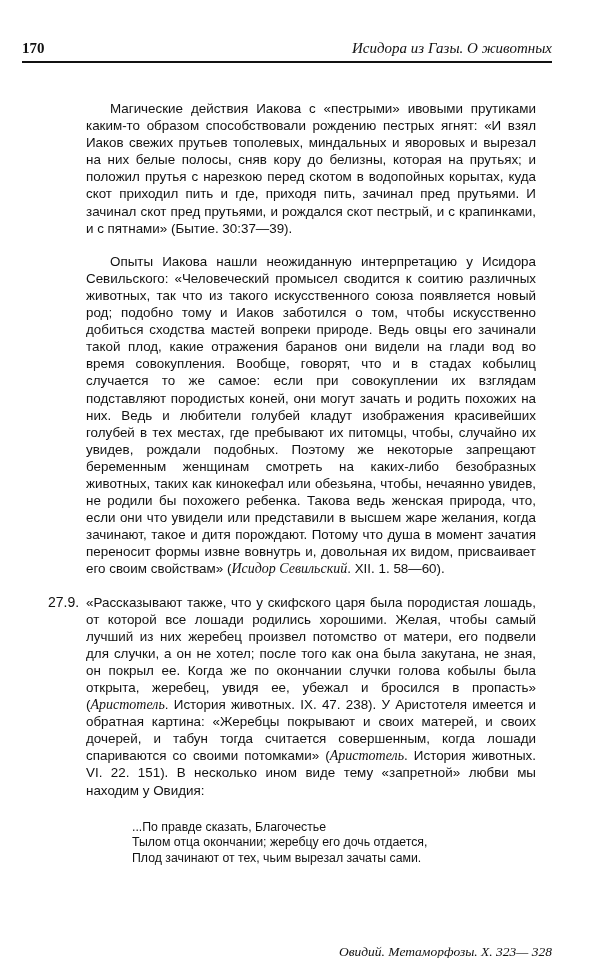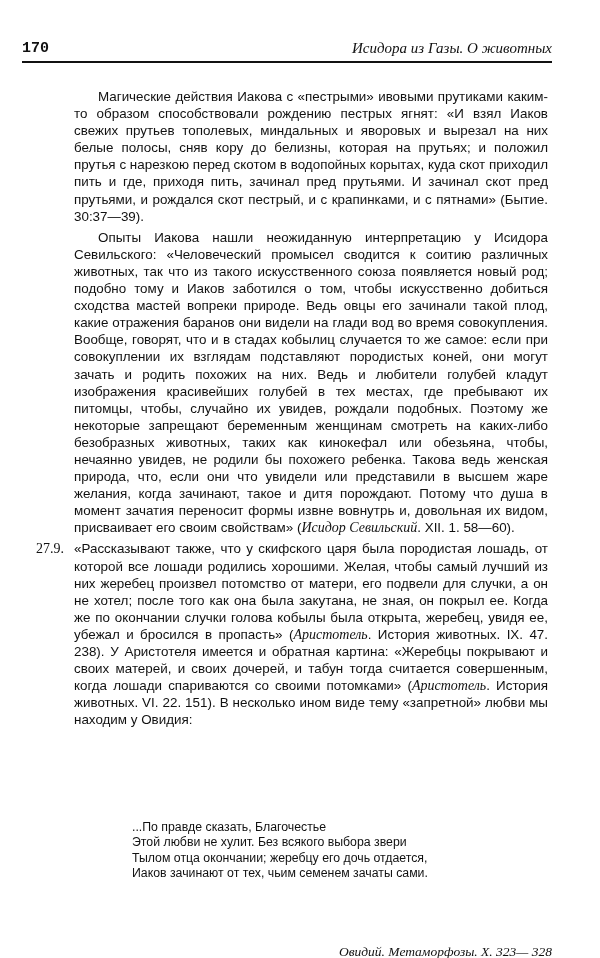--- a/index.html
+++ b/index.html
@@ -1,26 +1,26 @@
 <!DOCTYPE html>
 <html><head>
 <meta charset="utf-8">
 <style>
   html, body { margin: 0; padding: 0; background: #ffffff; }
   body { width: 600px; height: 958px; position: relative; overflow: hidden; color: #111; }
   .page { position: absolute; left: 0; top: 0; width: 600px; height: 958px; font-family: "Liberation Serif", "DejaVu Serif", serif; }
   .header { position: absolute; left: 22px; top: 40px; width: 530px; height: 22px; }
-  .page-number { position: absolute; left: 0; top: 0; font-family: Liberation Mono, monospace; font-weight: bold; font-size: 15px; }
+  .page-number { position: absolute; left: 0; top: 0; font-family: Liberation Serif, serif; font-weight: bold; font-size: 15px; }
   .running-title { position: absolute; right: 0; top: 0; font-style: italic; font-size: 15px; }
   .rule { position: absolute; left: 22px; top: 61px; width: 530px; height: 2px; background: #111; }
   .body { position: absolute; left: 70px; top: 84px; width: 482px; font-family: "Liberation Sans", sans-serif; font-size: 13.4px; line-height: 17.1px; text-align: justify; hyphens: manual; }
-  .para { margin: 4px; text-indent: 24px; }
+  .para { margin: 16px; text-indent: 24px; }
   .para.noindent { text-indent: 0; }
   .numbered { position: relative; }
-  .sec-num { position: absolute; left: -38px; top: 0; font-size: 14px; font-family: Liberation Serif, serif; }
+  .sec-num { position: absolute; left: -38px; top: 0; font-size: 14px; }
   .it { font-style: italic; font-family: "Liberation Serif", serif; font-size: 14px; }
   .poem { position: absolute; left: 132px; top: 820px; font-family: "Liberation Sans", sans-serif; font-size: 12.3px; line-height: 15.4px; }
   .poem-line { display: block; white-space: nowrap; }
   .attribution { position: absolute; right: 48px; top: 896px; font-family: Liberation Serif, serif; font-style: italic; font-size: 13.5px; margin-top: 48px; }
 </style>
 </head>
 <body>
 
 <div class="page">
 
@@ -38,20 +38,19 @@
       <span>Опыты Иакова нашли неожиданную интерпретацию у Исидора Севильского: «Человеческий промысел сводится к соитию различных животных, так что из такого искусственного союза появляется новый род; подобно тому и Иаков заботился о том, чтобы искусственно добиться сходства мастей вопреки природе. Ведь овцы его зачинали такой плод, какие отражения баранов они видели на глади вод во время совокупления. Вообще, говорят, что и в стадах кобылиц случается то же самое: если при совокуплении их взглядам подставляют породистых коней, они могут зачать и родить похожих на них. Ведь и любители голубей кладут изображения красивейших голубей в тех местах, где пребывают их питомцы, чтобы, случайно их увидев, рождали подобных. Поэтому же некоторые запрещают беременным женщинам смотреть на каких-либо безобразных животных, таких как кинокефал или обезьяна, чтобы, нечаянно увидев, не родили бы похожего ребенка. Такова ведь женская природа, что, если они что увидели или представили в высшем жаре желания, когда зачинают, такое и дитя порождают. Потому что душа в момент зачатия переносит формы извне вовнутрь и, довольная их видом, присваивает его своим свойствам» (</span><span class="it">Исидор Севильский</span><span>. XII. 1. 58—60).</span>
     </p>
     <p class="para noindent numbered">
       <span class="sec-num">27.9.</span>
       <span>«Рассказывают также, что у скифского царя была породистая лошадь, от которой все лошади родились хорошими. Желая, чтобы самый лучший из них жеребец произвел потомство от матери, его подвели для случки, а он не хотел; после того как она была закутана, не зная, он покрыл ее. Когда же по окончании случки голова кобылы была открыта, жеребец, увидя ее, убежал и бросился в пропасть» (</span><span class="it">Аристотель</span><span>. История животных. IX. 47. 238). У Аристотеля имеется и обратная картина: «Жеребцы покрывают и своих матерей, и своих дочерей, и табун тогда считается совершенным, когда лошади спариваются со своими потомками» (</span><span class="it">Аристотель</span><span>. История животных. VI. 22. 151). В несколько ином виде тему «запретной» любви мы находим у Овидия:</span>
     </p>
   </div>
 
   <div class="poem">
     <span class="poem-line">...По правде сказать, Благочестье</span>
-    <span class="poem-line">Этой любви не хулит. Без всякого выбора звери</span>
     <span class="poem-line">Тылом отца окончании; жеребцу его дочь отдается,</span>
-    <span class="poem-line">Иаков зачинают от тех, чьим семенем зачаты сами.</span>
+    <span class="poem-line">Плод зачинают от тех, чьим вырезал зачаты сами.</span>
   </div>
 
   <div class="attribution">Овидий. Метаморфозы. X. 323— 328</div>
 
 </div>
 
 </body></html>

